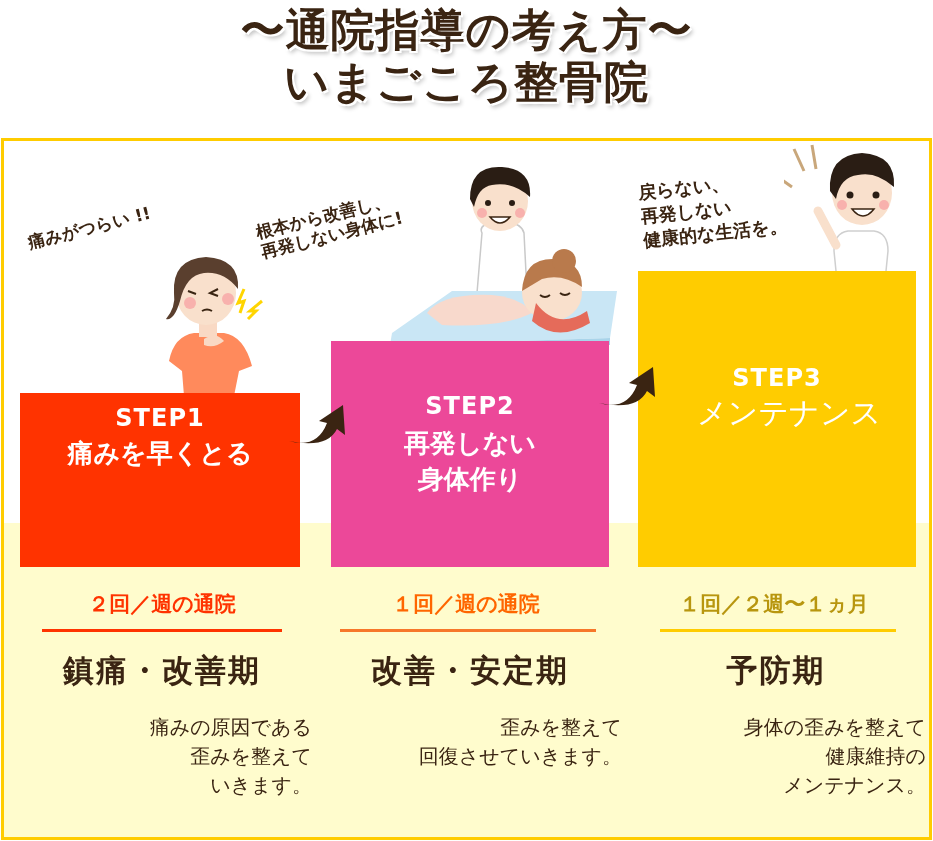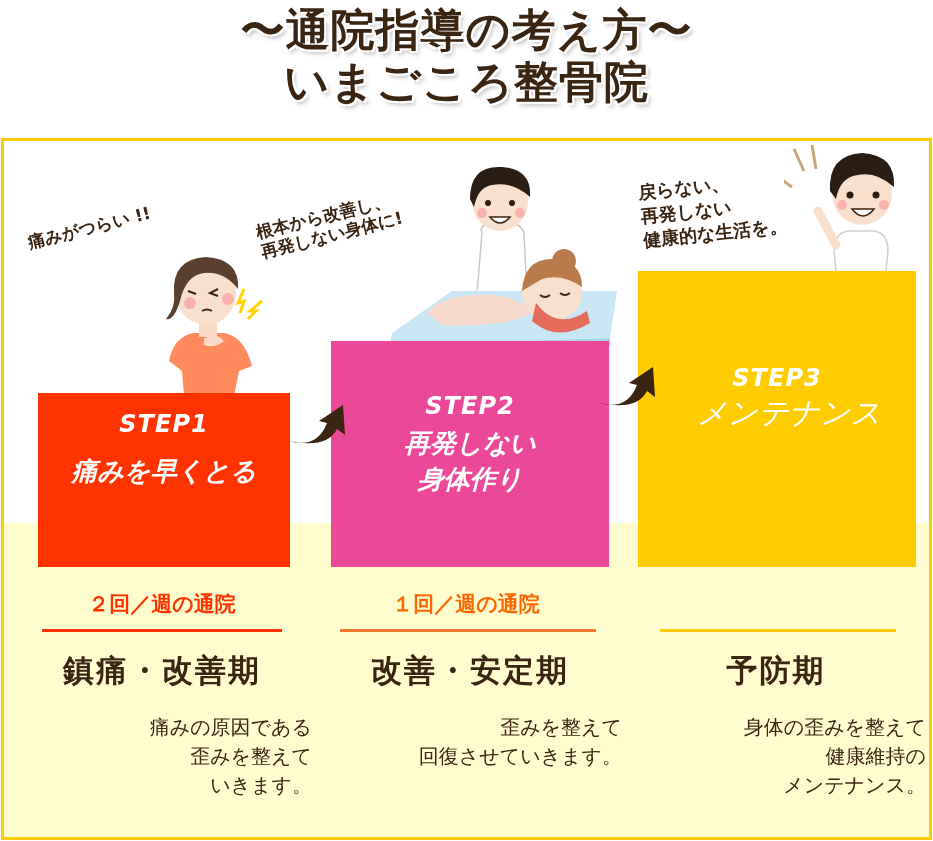--- a/index.html
+++ b/index.html
@@ -1,21 +1,21 @@
 <!DOCTYPE html>
 <html><head>
 <meta charset="utf-8">
 <style>
   * { box-sizing: border-box; margin: 0; padding: 0; }
   body { width: 933px; height: 841px; background: #ffffff; font-family: "DejaVu Sans", sans-serif; position: relative; overflow: hidden; color: #3a2412; }
   .title { position: absolute; left: 0; top: 4px; width: 933px; text-align: center; font-weight: bold; font-size: 44px; line-height: 52px; color: #3a2412; text-shadow: 2px 2px 0 #fff, -2px -2px 0 #fff, 2px -2px 0 #fff, -2px 2px 0 #fff, 3px 4px 4px rgba(0,0,0,0.25); letter-spacing: 1px; }
   .frame { position: absolute; left: 1px; top: 138px; width: 931px; height: 702px; border: 3px solid #ffcc00; background: #ffffff; overflow: hidden; }
   .cream { position: absolute; left: 0; top: 382px; width: 100%; height: 320px; background: #fffccd; }
   .speech { position: absolute; font-weight: bold; color: #3a2412; font-size: 17px; line-height: 20px; white-space: pre-line; }
-  .box { position: absolute; color: #fff; font-weight: bold; text-align: center; font-style: italic; }
+  .box { position: absolute; color: #fff; font-weight: bold; text-align: center; }
   .box .step { font-size: 24px; line-height: 30px; letter-spacing: 1px; }
   .box .sub { font-size: 26px; line-height: 36px; white-space: pre-line; }
   .freq { position: absolute; width: 260px; text-align: center; font-weight: bold; font-size: 21px; line-height: 26px; }
   .rule { position: absolute; height: 3px; }
   .phase { position: absolute; width: 280px; text-align: center; font-weight: bold; font-size: 31px; line-height: 38px; color: #3a2412; letter-spacing: 2px; }
   .desc { position: absolute; width: 300px; text-align: right; font-size: 20px; line-height: 29px; color: #3a2412; white-space: pre-line; }
   .arrow { position: absolute; }
   .illus { position: absolute; }
 </style>
 </head>
@@ -77,43 +77,44 @@
     <path d="M52 104 L34 70" stroke="#f9e0cc" stroke-width="9" stroke-linecap="round"></path>
     <ellipse cx="78" cy="52" rx="30" ry="32" fill="#f9e0cc"></ellipse>
     <path d="M46 50 Q44 14 78 12 Q112 14 110 46 Q92 30 74 34 Q56 36 52 58 Z" fill="#2a1d14"></path>
     <circle cx="66" cy="54" r="3.5" fill="#2a1d14"></circle>
       <circle cx="92" cy="54" r="3.5" fill="#2a1d14"></circle>
     <circle cx="58" cy="64" r="5" fill="#f7a5a5" opacity="0.8"></circle>
       <circle cx="100" cy="64" r="5" fill="#f7a5a5" opacity="0.8"></circle>
     <path d="M68 68 Q79 82 90 68 Z" fill="#fff" stroke="#3a2412" stroke-width="1.5"></path>
   </svg>
 
-  <div class="box" style="left:34px; top:252px; width:252px; height:174px; background:#ff3300; padding-top:16px;">
+  <div class="box" style="left:16px; top:252px; width:280px; height:174px; background:#ff3300; padding-top:10px;">
     <div class="step">STEP1</div>
-    <div class="sub" style="margin-top:14px;">痛みを早くとる</div>
+    <div class="sub" style="margin-top:2px;">痛みを早くとる</div>
   </div>
   <div class="box" style="left:327px; top:200px; width:278px; height:226px; background:#ec4899; padding-top:50px;">
     <div class="step">STEP2</div>
     <div class="sub" style="margin-top:4px;">再発しない
 身体作り</div>
   </div>
   <div class="box" style="left:634px; top:130px; width:278px; height:296px; background:#ffcc00; padding-top:92px;">
     <div class="step">STEP3</div>
     <div class="sub" style="margin-top:2px; font-size:30px; font-weight:normal;padding-left:24px;">メンテナンス</div>
   </div>
 
   <svg class="arrow" style="left:283px; top:260px;" width="62" height="48" viewBox="0 0 62 48">
     <path d="M2 40 Q30 48 40 22 L32 20 L56 4 L58 34 L50 28 Q40 48 2 40 Z" fill="#3a2412"></path>
   </svg>
   <svg class="arrow" style="left:593px; top:222px;" width="62" height="48" viewBox="0 0 62 48">
     <path d="M2 40 Q30 48 40 22 L32 20 L56 4 L58 34 L50 28 Q40 48 2 40 Z" fill="#3a2412"></path>
   </svg>
 
   <div class="freq" style="left:28px; top:450px; color:#ff3300;">２回／週の通院</div>
   <div class="freq" style="left:332px; top:450px; color:#ff6600;">１回／週の通院</div>
+  <div class="freq" style="left:640px; top:450px; color:#b8960f;">１回／２週〜１ヵ月</div>
 
   <div class="rule" style="left:38px; top:488px; width:240px; background:#ff3300;"></div>
   <div class="rule" style="left:336px; top:488px; width:256px; background:#f7772a;"></div>
   <div class="rule" style="left:656px; top:488px; width:236px; background:#ffcc00;"></div>
 
   <div class="phase" style="left:18px; top:510px;">鎮痛・改善期</div>
   <div class="phase" style="left:326px; top:510px;">改善・安定期</div>
   <div class="phase" style="left:632px; top:510px;">予防期</div>
 
   <div class="desc" style="left:8px; top:572px;">痛みの原因である

